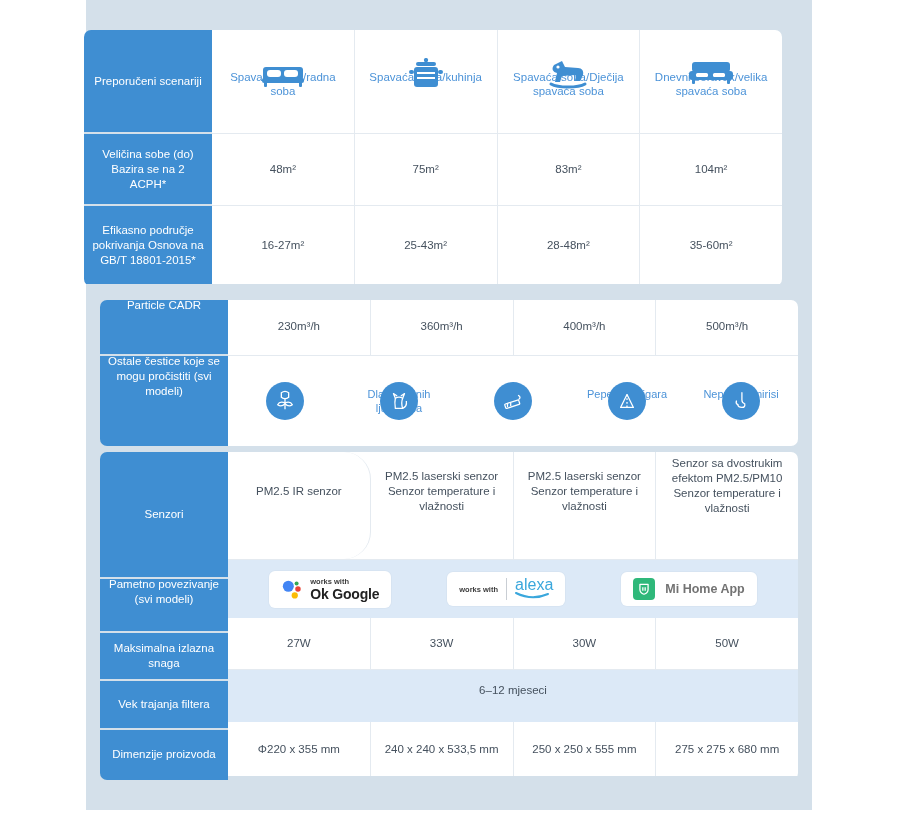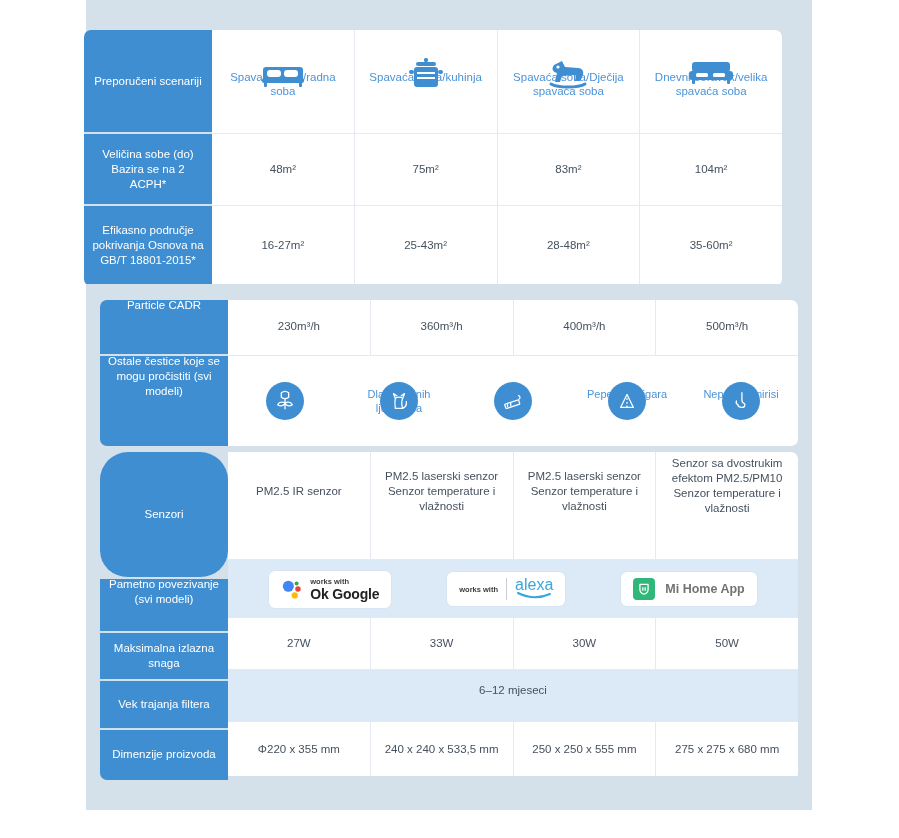--- a/index.html
+++ b/index.html
@@ -132,21 +132,21 @@
     padding:6px 12px;
     box-shadow:0 0 0 1px rgba(0,0,0,.02);
   }
   .badge .ww{
     font-size:7.5px;line-height:9px;color:#3c3c3c;
     text-align:left;margin-right:6px;font-weight:bold;
   }
   .badge .bigtxt{font-size:14px;font-weight:bold;color:#222;letter-spacing:-.2px;}
   .gdots{width:22px;height:22px;margin-right:7px;position:relative;}
   .alexa-div{width:1px;height:22px;background:#c9ced4;margin:0 8px;}
-  .alexa-wrap{display:flex;flex-direction:column;align-items:center;}
+  .alexa-wrap{display:flex;flex-direction:column;align-items:flex-start;}
   .alexa-txt{font-size:16px;color:#3aa7dc;line-height:14px;font-family:"Liberation Sans",sans-serif;}
   .mi-sq{width:22px;height:22px;border-radius:4px;background:#2fb87a;display:flex;align-items:center;justify-content:center;margin-right:10px;}
   .mi-txt{font-size:12.5px;font-weight:bold;color:#737373;}
 
   
   .merged{
     background:#dce9f7;
     display:flex;align-items:flex-start;justify-content:center;
     font-size:11.5px;color:#45515e;
   }
@@ -358,41 +358,41 @@
               </svg>
             </div>
           </div>
         </div>
       </div>
     </div>
   </div>
 
   <div class="group g-round" style="left:100px;top:452px;width:698px;height:328px;">
     <div class="labelcol">
-      <div class="lblcell" style="height:136px;border-radius:28px;">
+      <div class="lblcell" style="height:136px;">
         <span class="txt">Senzori</span>
       </div>
       <div class="lblcell top" style="height:58px;">
         <span class="txt">Pametno povezivanje (svi modeli)</span>
       </div>
       <div class="lblcell" style="height:52px;">
         <span class="txt">Maksimalna izlazna snaga</span>
       </div>
       <div class="lblcell" style="height:52px;">
         <span class="txt">Vek trajanja filtera</span>
       </div>
       <div class="lblcell" style="height:54px;">
         <span class="txt">Dimenzije proizvoda</span>
       </div>
     </div>
 
     <div class="datacol">
 
       <div class="datarow" style="height:108px;">
-        <div class="cell" style="align-items:center;">
+        <div class="cell" style="align-items:center;border-radius:27px;">
             <span class="ctext" style="margin-top:-28px;">PM2.5 IR senzor</span>
           </div>
         <div class="cell">
             <span class="ctext" style="display:block;margin-top:-28px;">PM2.5 laserski senzor Senzor temperature i vlažnosti</span>
           </div>
         <div class="cell">
             <span class="ctext" style="display:block;margin-top:-28px;">PM2.5 laserski senzor Senzor temperature i vlažnosti</span>
           </div>
         <div class="cell sensor4">
             <span class="ctext">Senzor sa dvostrukim efektom PM2.5/PM10 Senzor temperature i vlažnosti</span>

